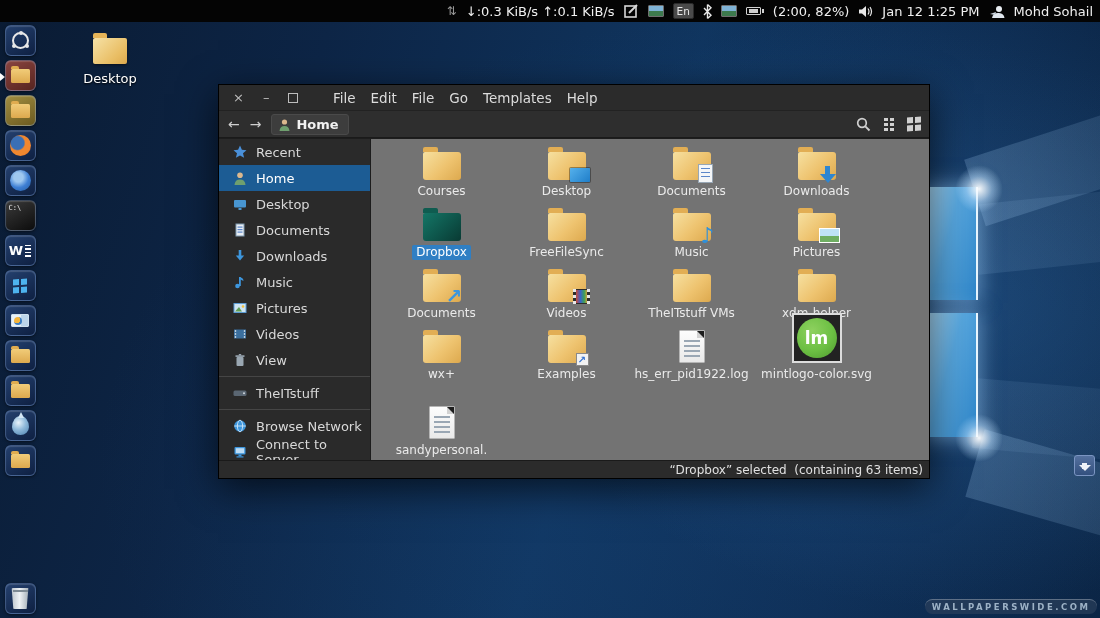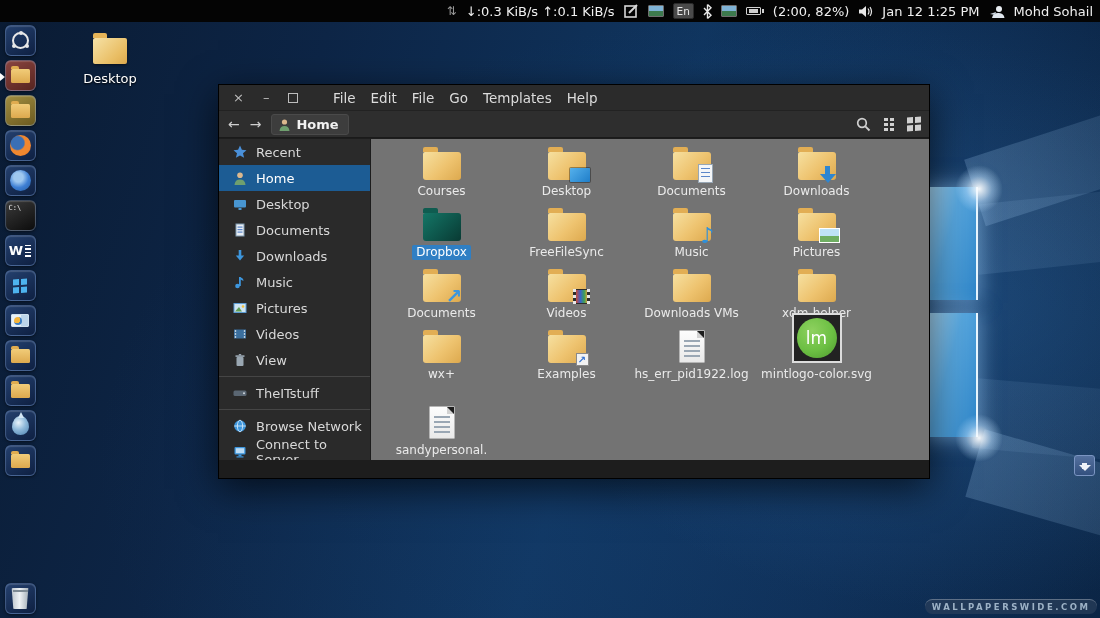--- a/index.html
+++ b/index.html
@@ -166,21 +166,21 @@
   .ftext { width:26px; height:33px; background:linear-gradient(#fdfdfd,#e9e9e9); border:1px solid #b5b5b5;
     border-radius:1px; position:relative; }
   .ftext::before { content:""; position:absolute; top:0; right:0; width:0; height:0;
     border-top:7px solid #1d1d1d; border-left:7px solid #d2d2d2; }
   .ftext::after { content:""; position:absolute; left:4px; right:4px; top:9px; height:17px;
     background:repeating-linear-gradient(#9aa7b4 0 1.5px, transparent 1.5px 5px); }
   .fmint { width:50px; height:50px; background:#222; border:2px solid #dcdcdc;
     display:flex; align-items:center; justify-content:center; }
   .fmint i { width:40px; height:40px; border-radius:50%; font-style:normal;
     background:radial-gradient(circle at 38% 32%, #8ed15f, #6cbf43 55%, #4e9a2e 100%);
-    color:#fff; font-weight:normal; font-size:17px; display:flex; align-items:center; justify-content:center; }
+    color:#fff; font-weight:bold; font-size:17px; display:flex; align-items:center; justify-content:center; }
 
   .statusbar { position:absolute; left:0; right:0; bottom:0; height:18px; background:#2b2b2b;
     border-top:1px solid #1a1a1a; color:#e0e0e0; font-size:12px; display:flex; align-items:center;
     justify-content:flex-end; padding-right:6px; white-space:pre; }
 
   
   .dl-badge { position:absolute; left:1074px; top:455px; width:21px; height:21px; z-index:20;
     background:linear-gradient(#55719f,#33507e); border:1px solid #7b95c2; border-radius:3px;
     display:flex; align-items:center; justify-content:center; }
   .dl-badge .stem { width:5px; height:6px; background:#eef2f8; margin-bottom:0; }
@@ -507,21 +507,21 @@
             </div>
           <div class="cell">
               <span class="ficon fold">
                 <span class="emblem em-film"></span>
               </span>
               <span class="flabel">Videos</span>
             </div>
 
           <div class="cell">
               <span class="ficon fold"></span>
-              <span class="flabel">Downloads VMs</span>
+              <span class="flabel">TheITstuff VMs</span>
             </div>
           <div class="cell">
               <span class="ficon fold"></span>
               <span class="flabel">xdm-helper</span>
             </div>
           <div class="cell">
               <span class="ficon fold"></span>
               <span class="flabel">wx+</span>
             </div>
 
@@ -542,20 +542,23 @@
               <span class="flabel">mintlogo-color.svg</span>
             </div>
           <div class="cell">
               <span class="ficon ftext"></span>
               <span class="flabel">sandypersonal.</span>
             </div>
         </div>
       </div>
     </div>
 
+    <div class="statusbar">
+      <span>“Dropbox” selected  (containing 63 items)</span>
+    </div>
   </div>
 
   <div class="dl-badge">
     <span class="stem"></span>
       <span class="tri"></span>
   </div>
   <div class="watermark">WALLPAPERSWIDE.COM</div>
 
 </div>
 

